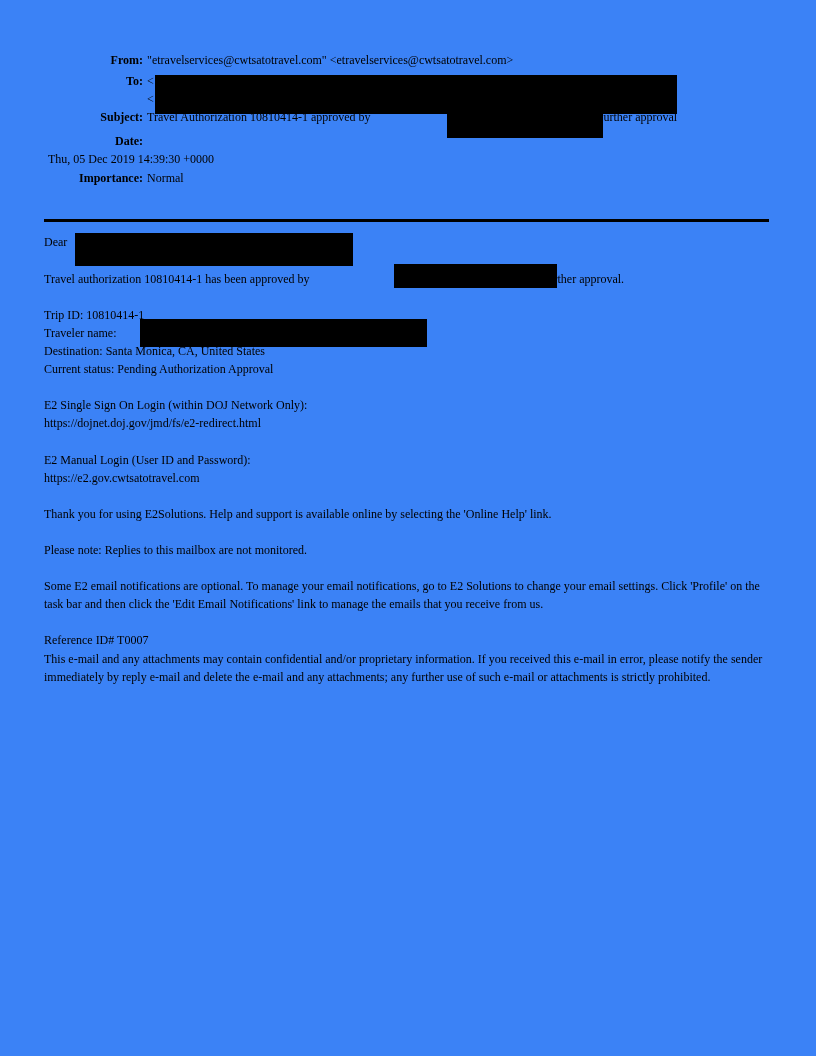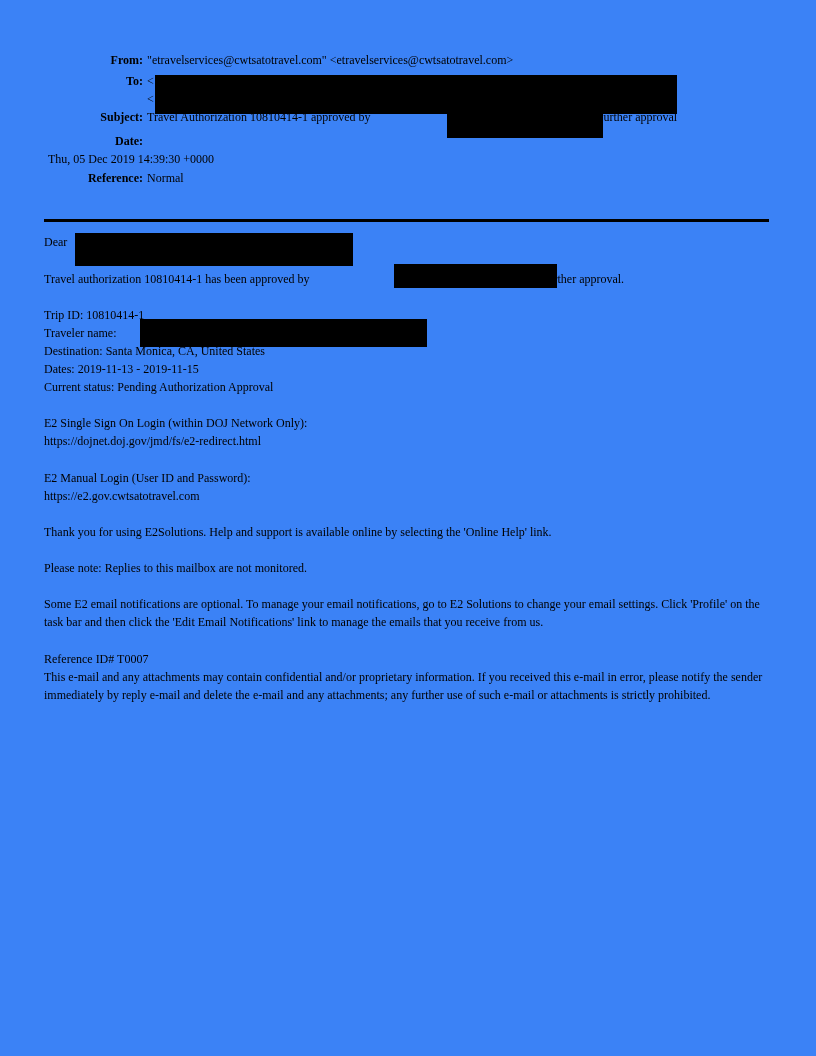--- a/index.html
+++ b/index.html
@@ -59,39 +59,38 @@
       <div class="hlabel">Subject:</div>
       <div class="hvalue"><span>Travel Authorization 10810414-1 approved by</span><span class="sp" style="width:155px"></span><span>, now awaiting further approval</span></div>
     </div>
 
     <div class="hrow m6">
       <div class="hlabel">Date:</div>
       <div class="hvalue">Thu, 05 Dec 2019 14:39:30 +0000</div>
     </div>
 
     <div class="hrow m5">
-      <div class="hlabel">Reference:</div>
+      <div class="hlabel">Importance:</div>
       <div class="hvalue">Normal</div>
     </div>
 
   </div>
 
   <div class="rule"></div>
 
   <div class="body">
 
     <div class="para"><span>Dear</span><span class="sp" style="width:278px"></span><span>,</span></div>
 
     <div class="para"><span>Travel authorization 10810414-1 has been approved by</span><span class="sp" style="width:160px"></span><span>, now awaiting further approval.</span></div>
 
     <div class="para">
       <div>Trip ID: 10810414-1</div>
       <div>Traveler name:</div>
       <div>Destination: Santa Monica, CA, United States</div>
-      <div>Dates: 2019-11-13 - 2019-11-15</div>
       <div>Current status: Pending Authorization Approval</div>
     </div>
 
     <div class="para">
       <div>E2 Single Sign On Login (within DOJ Network Only):</div>
       <div>https://dojnet.doj.gov/jmd/fs/e2-redirect.html</div>
     </div>
 
     <div class="para">
       <div>E2 Manual Login (User ID and Password):</div>

